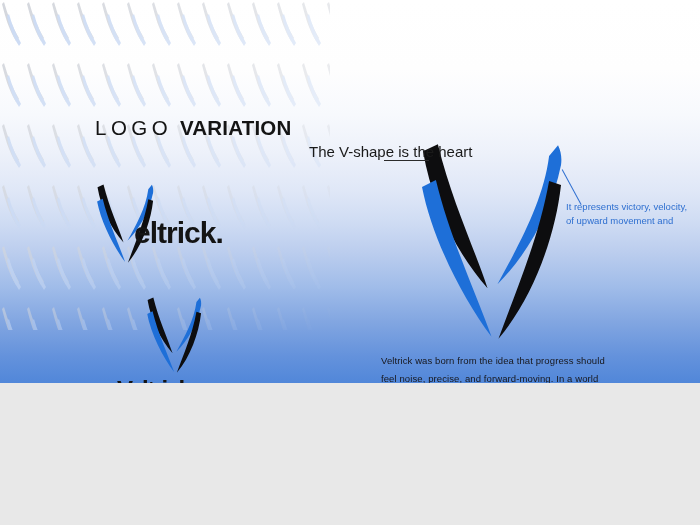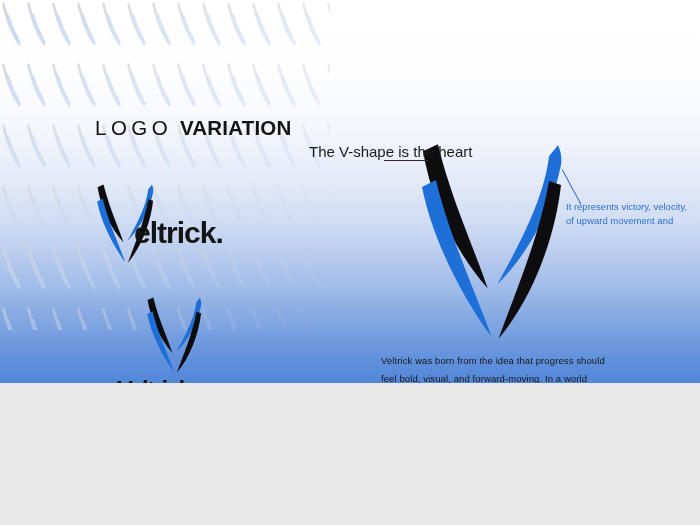--- a/index.html
+++ b/index.html
@@ -134,16 +134,16 @@
     <div class="nowrap">The V-shape is the heart</div>
   </div>
 
   <div class="abs anno-meaning">
     <div class="nowrap">It represents victory, velocity,</div>
     <div class="nowrap">of upward movement and</div>
   </div>
 
   <div class="abs story">
     <div class="nowrap">Veltrick was born from the idea that progress should</div>
-    <div class="nowrap">feel bold, visual, and forward-moving. In a world</div>
+    <div class="nowrap">feel noise, precise, and forward-moving. In a world</div>
   </div>
 
 </div>
 
 </body></html>

